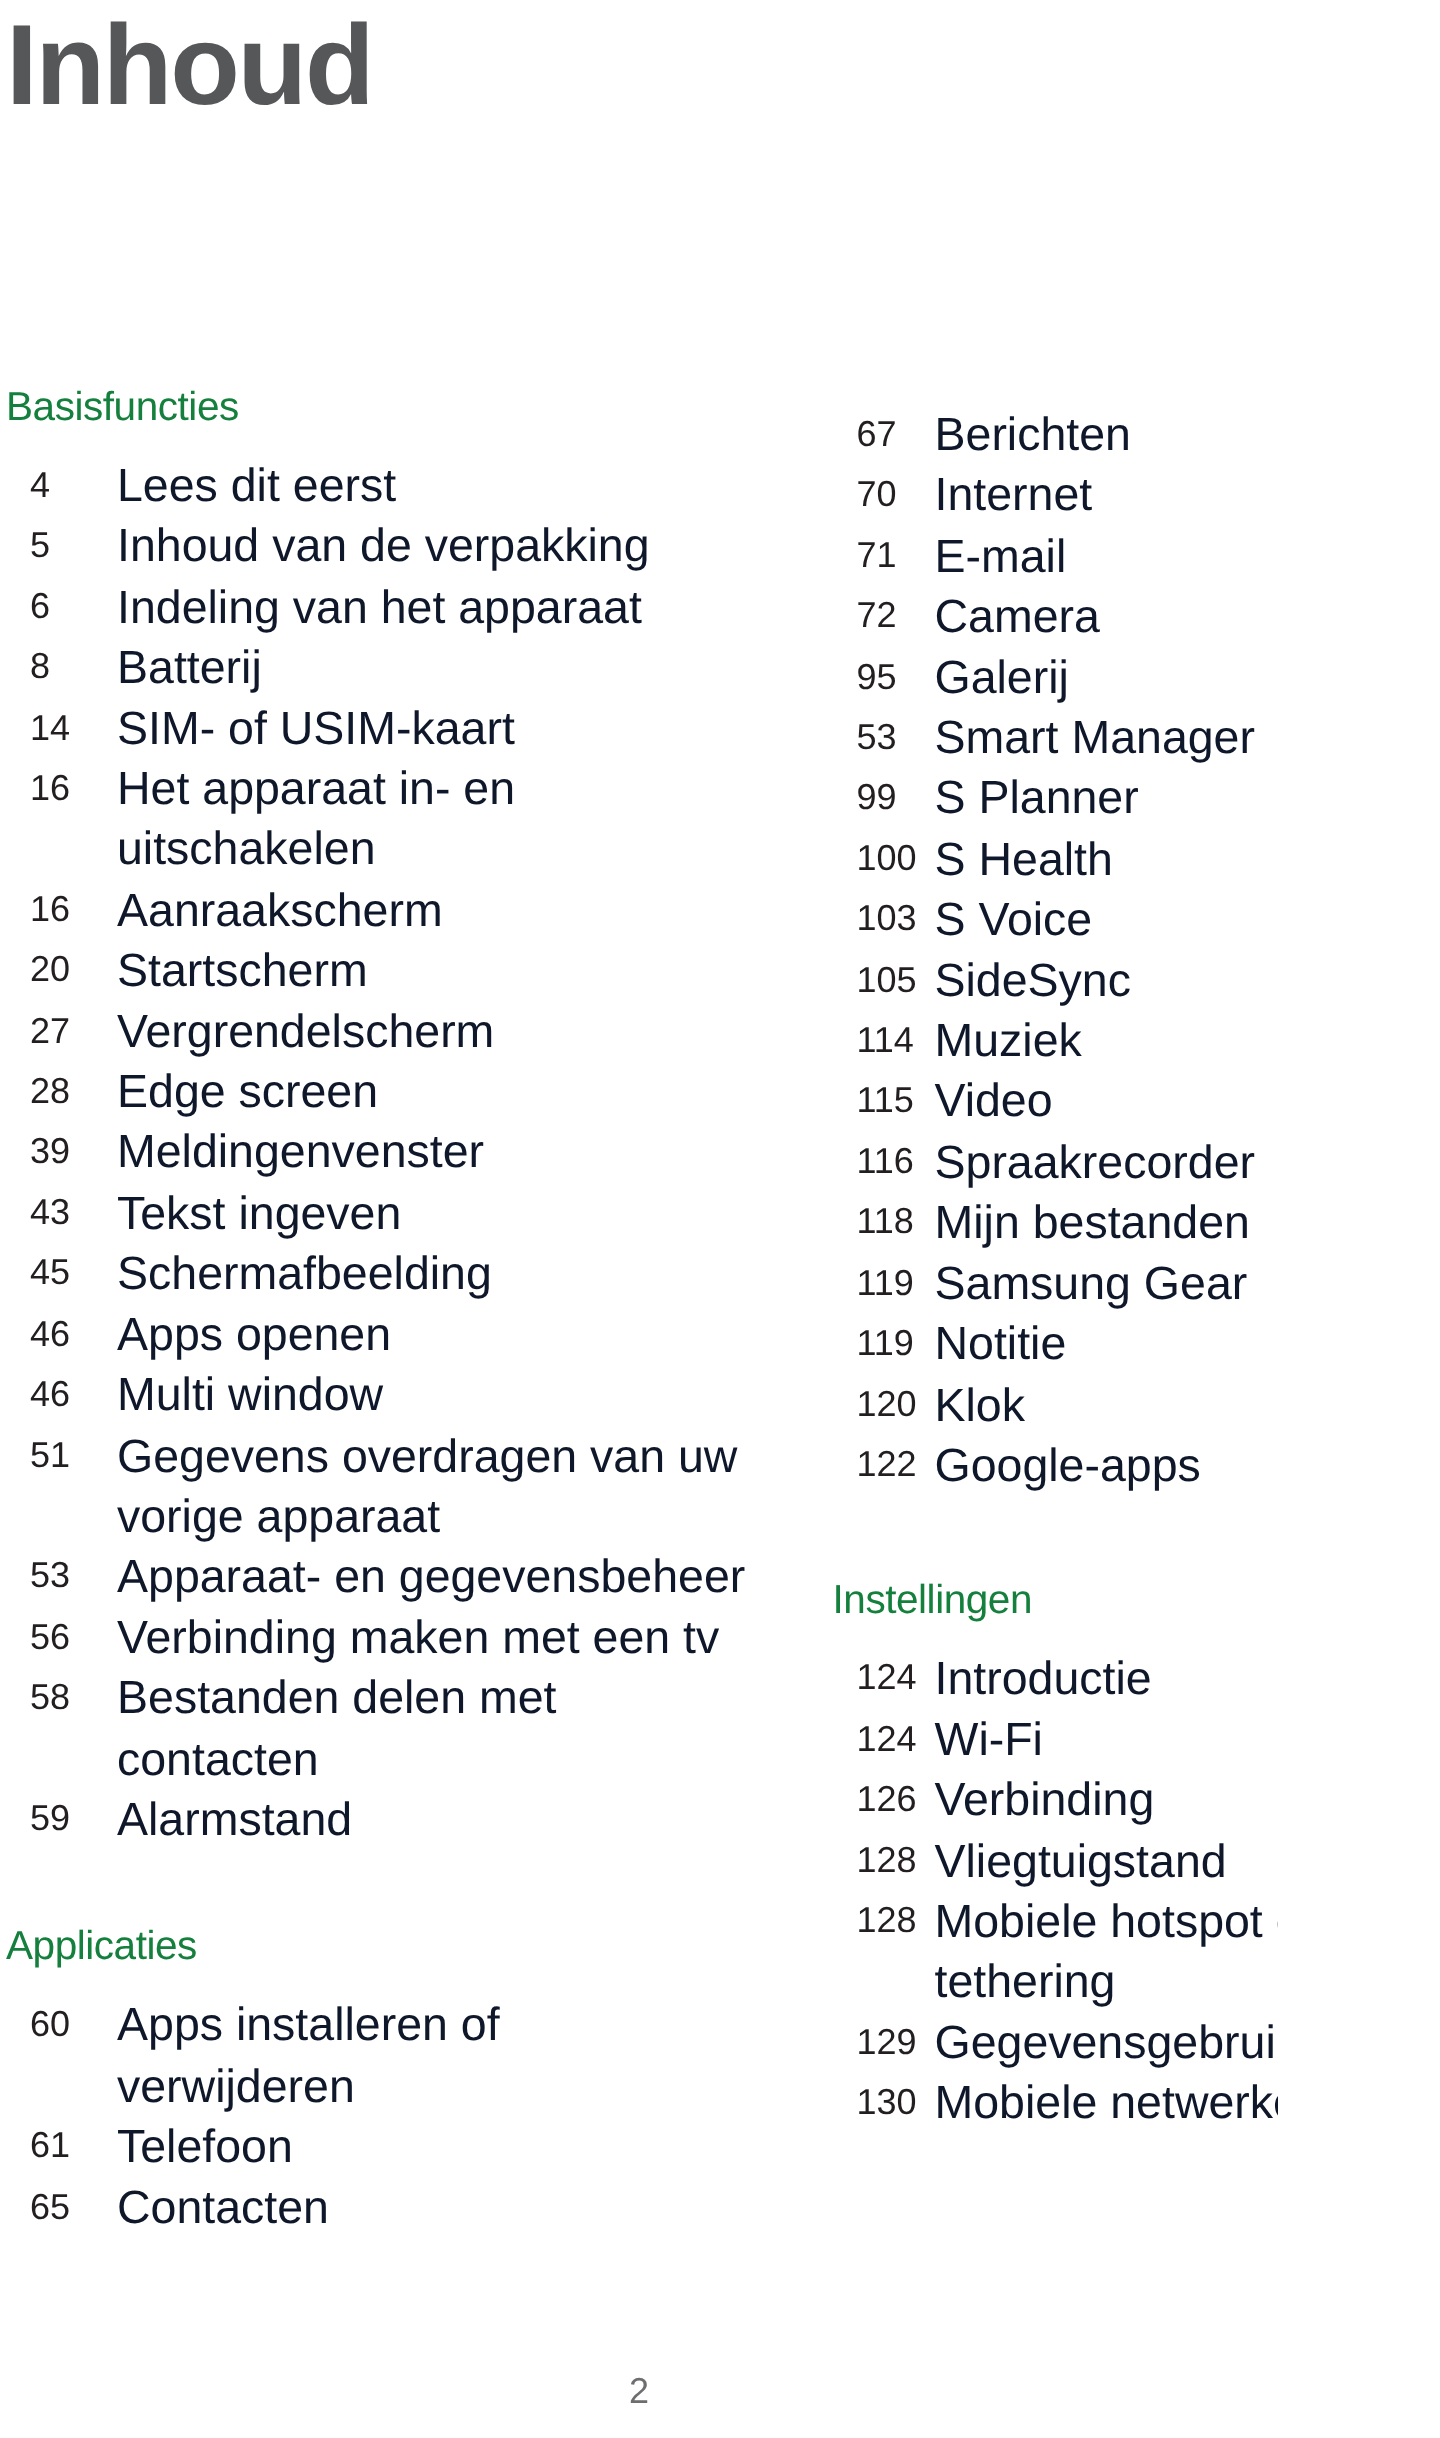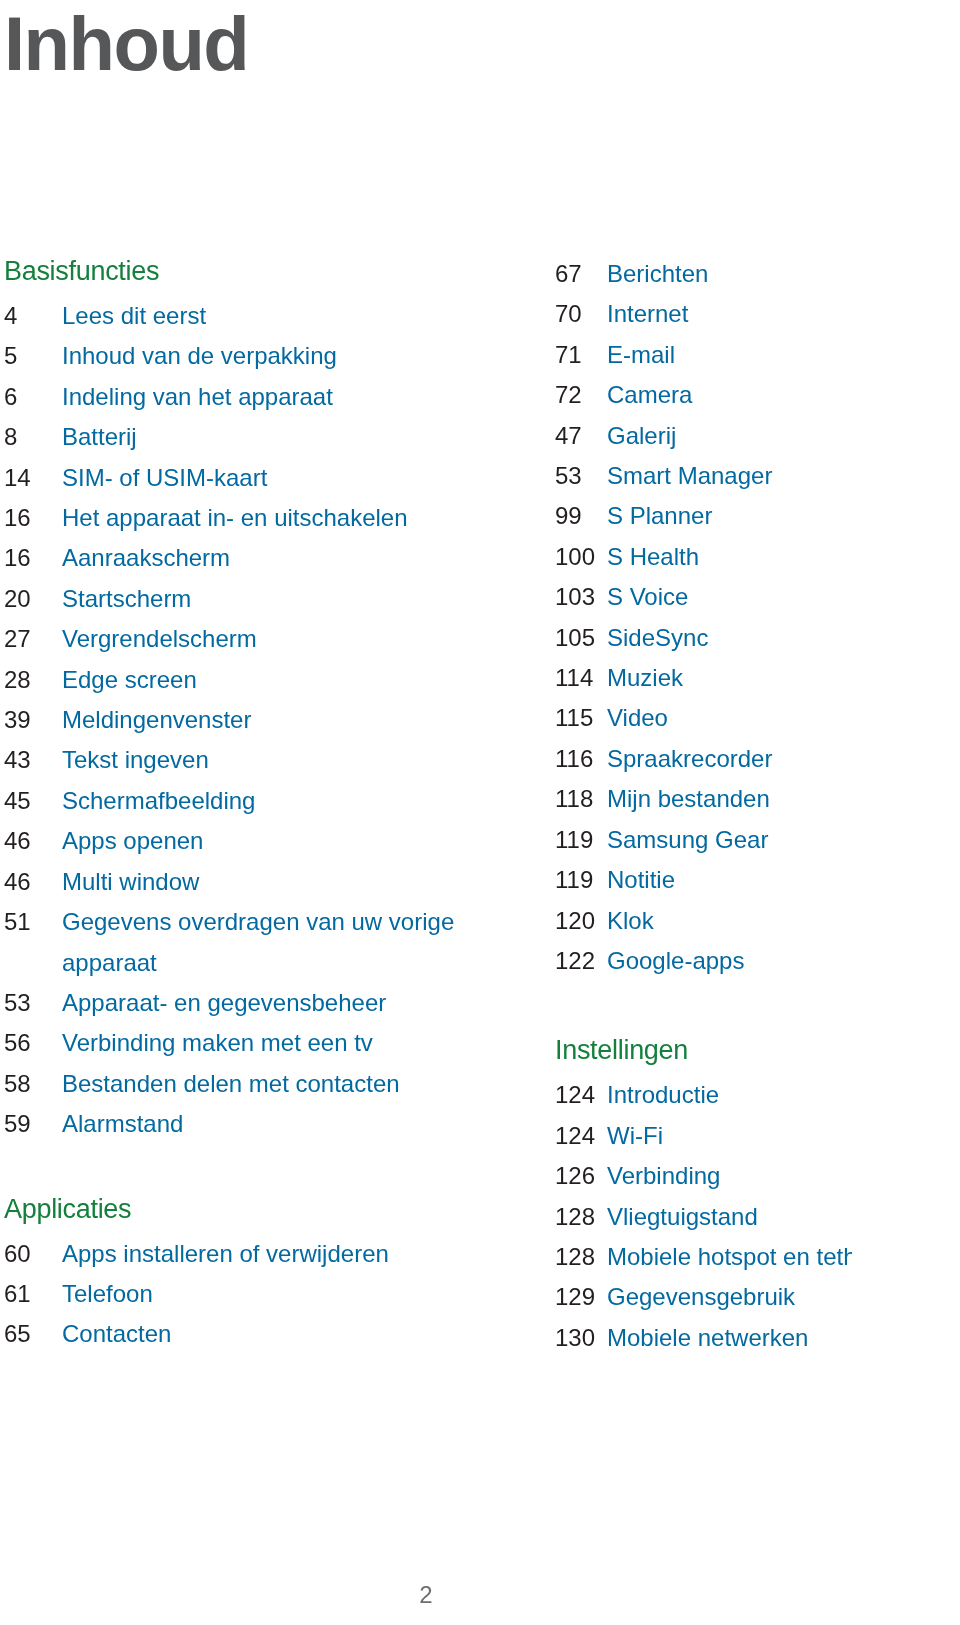--- a/index.html
+++ b/index.html
@@ -68,21 +68,21 @@
   }
   .section-heading.spaced {
     margin-top: 47px;
   }
   .col-right .section-block + .section-block .section-heading {
     margin-top: 52px;
   }
 
   
   .toc-list {
-    margin: 0;
+    margin: 16px;
     padding: 0;
     list-style: none;
   }
   .toc-row {
     display: flex;
     flex-direction: row;
     align-items: flex-start;
     font-size: 24px;
     line-height: 40.4px;
     color: #231f20;
@@ -91,22 +91,22 @@
     flex: 0 0 auto;
     text-align: left;
     color: #231f20;
     font-size: 24px;
   }
   .col-left .toc-page { width: 58px; }
   .col-right .toc-page { width: 52px; }
 
   .toc-label {
     flex: 1 1 auto;
-    color: #0369a1;
-    font-size: 24px;
+    color: #0f172a;
+    font-size: 31px;
   }
   .col-left .toc-label { max-width: 420px; }
   .col-right .toc-label { max-width: 380px; }
 
   
   .page-number {
     position: absolute;
     left: 0;
     right: 0;
     bottom: 16px;
@@ -243,21 +243,21 @@
             </li>
             <li class="toc-row">
               <span class="toc-page">71</span>
               <span class="toc-label">E-mail</span>
             </li>
             <li class="toc-row">
               <span class="toc-page">72</span>
               <span class="toc-label">Camera</span>
             </li>
             <li class="toc-row">
-              <span class="toc-page">47</span>
+              <span class="toc-page">95</span>
               <span class="toc-label">Galerij</span>
             </li>
             <li class="toc-row">
               <span class="toc-page">53</span>
               <span class="toc-label">Smart Manager</span>
             </li>
             <li class="toc-row">
               <span class="toc-page">99</span>
               <span class="toc-label">S Planner</span>
             </li>

